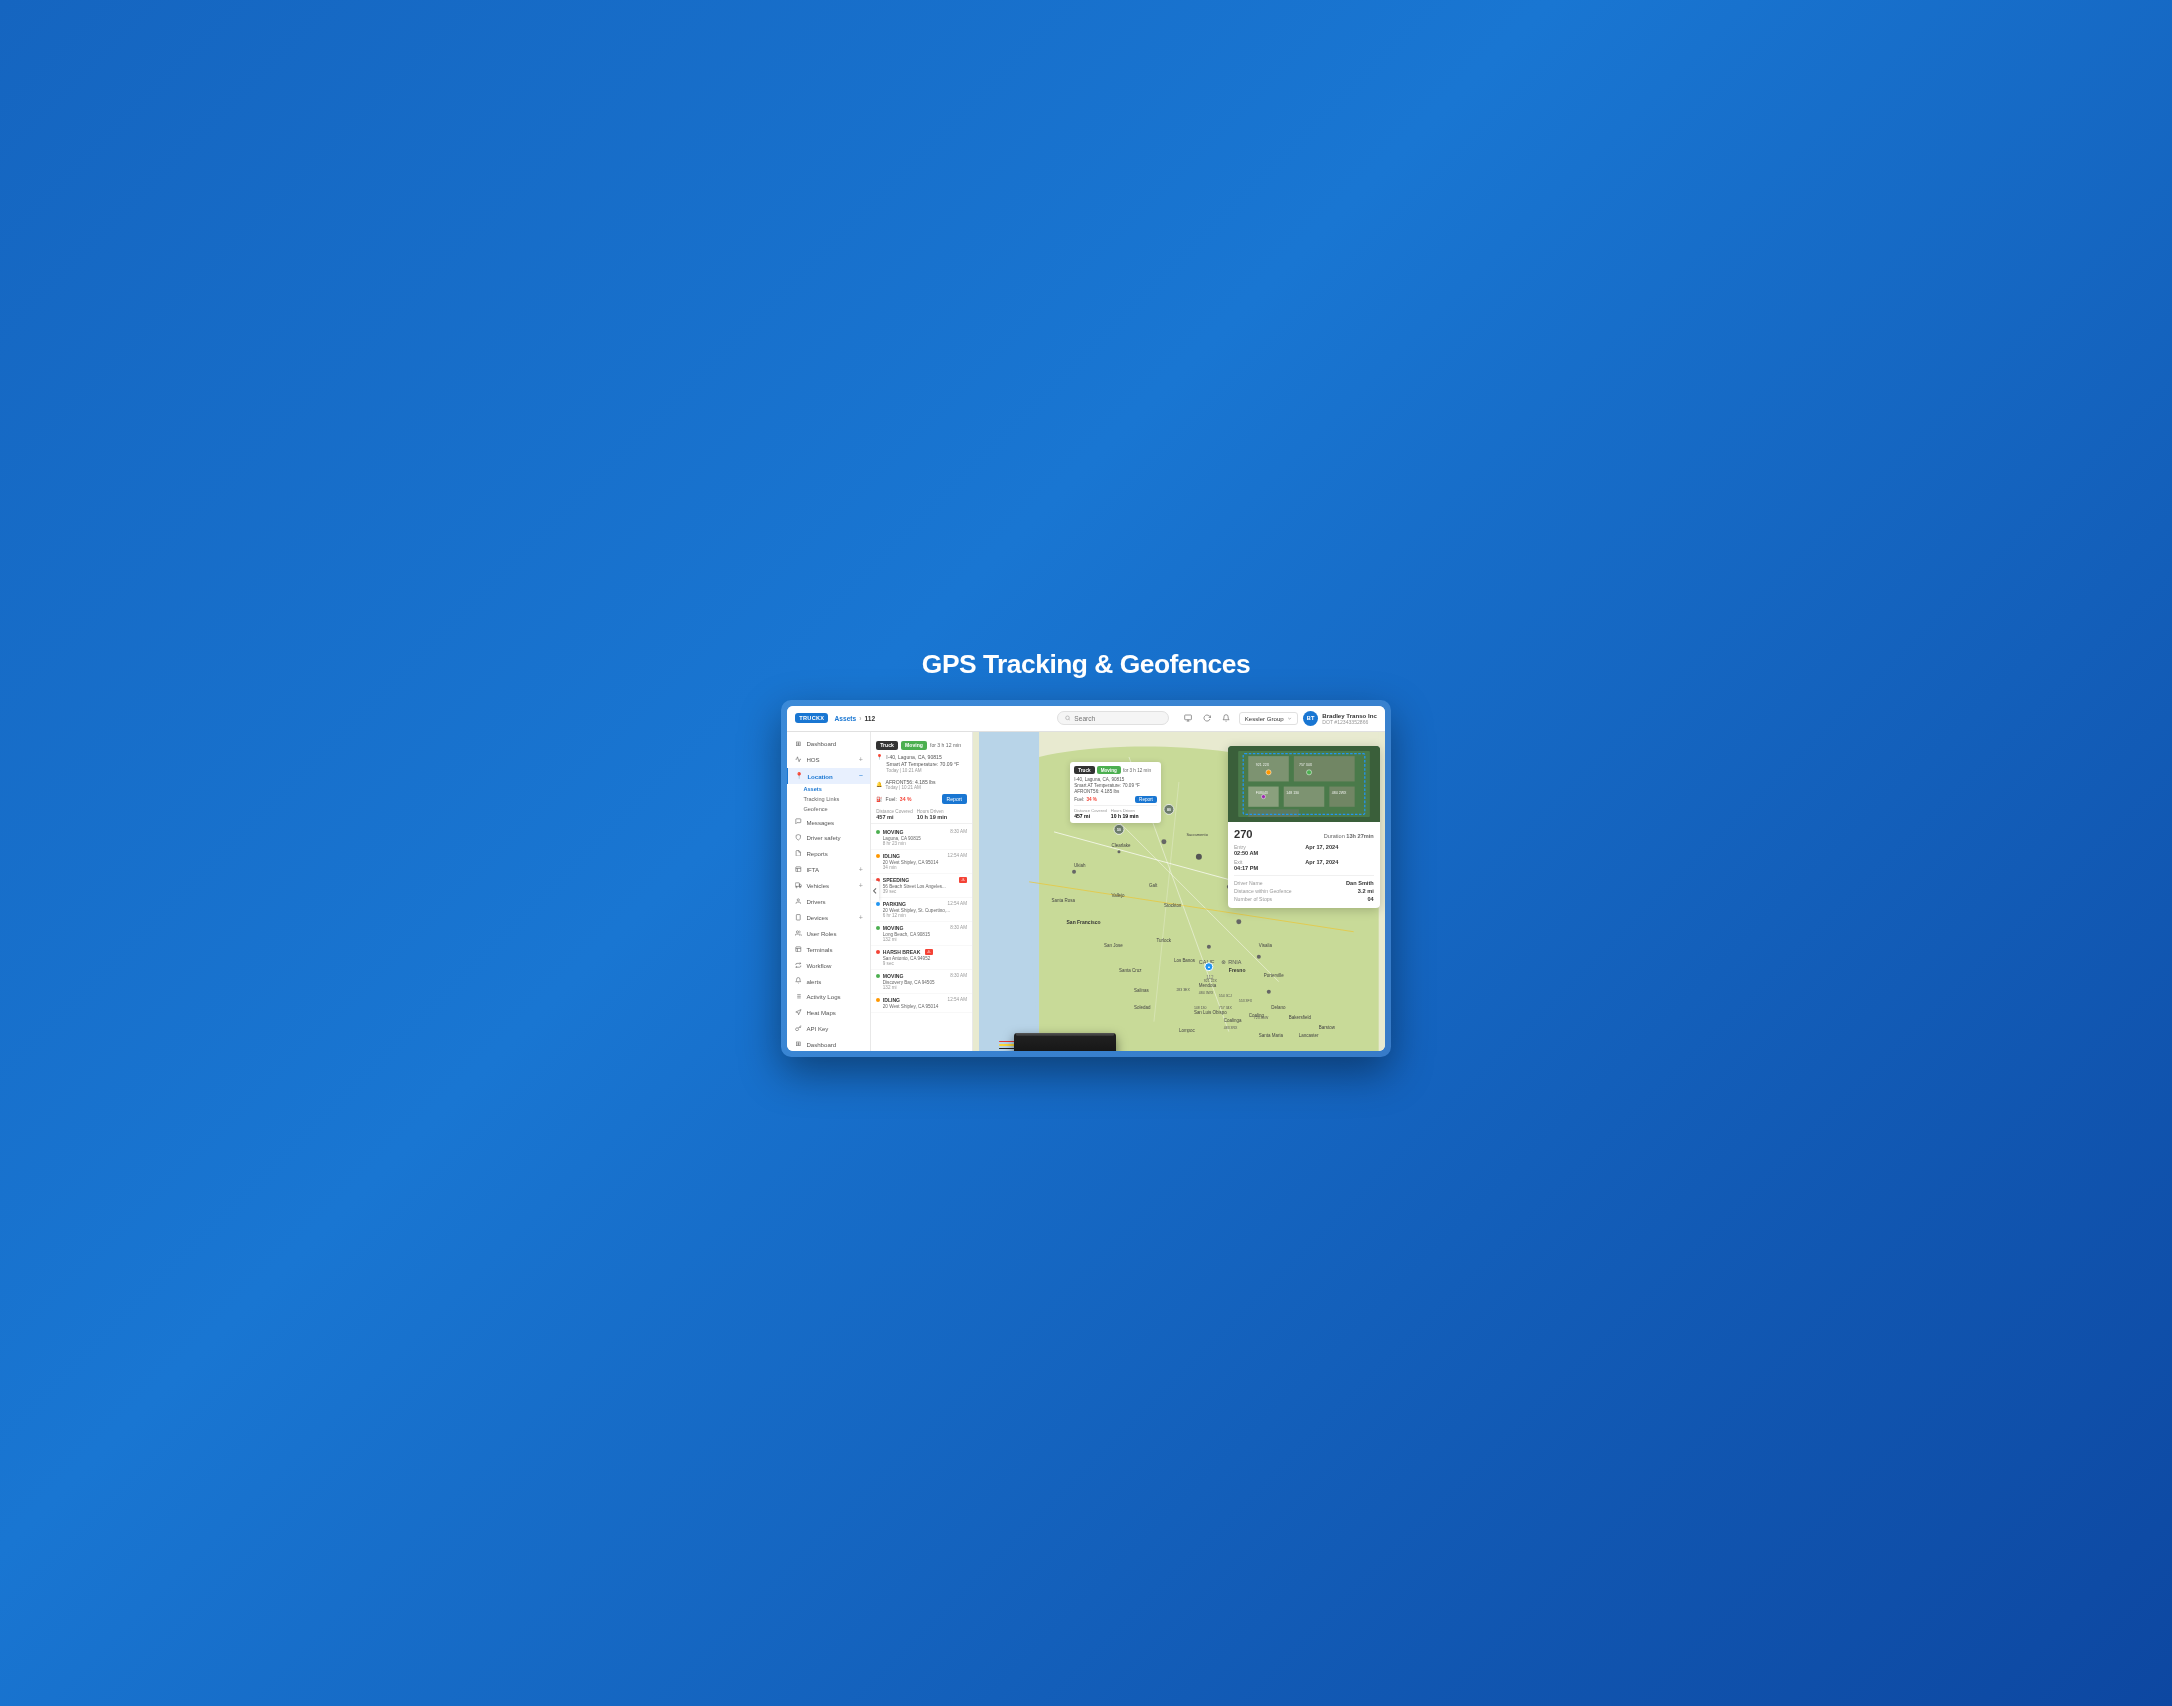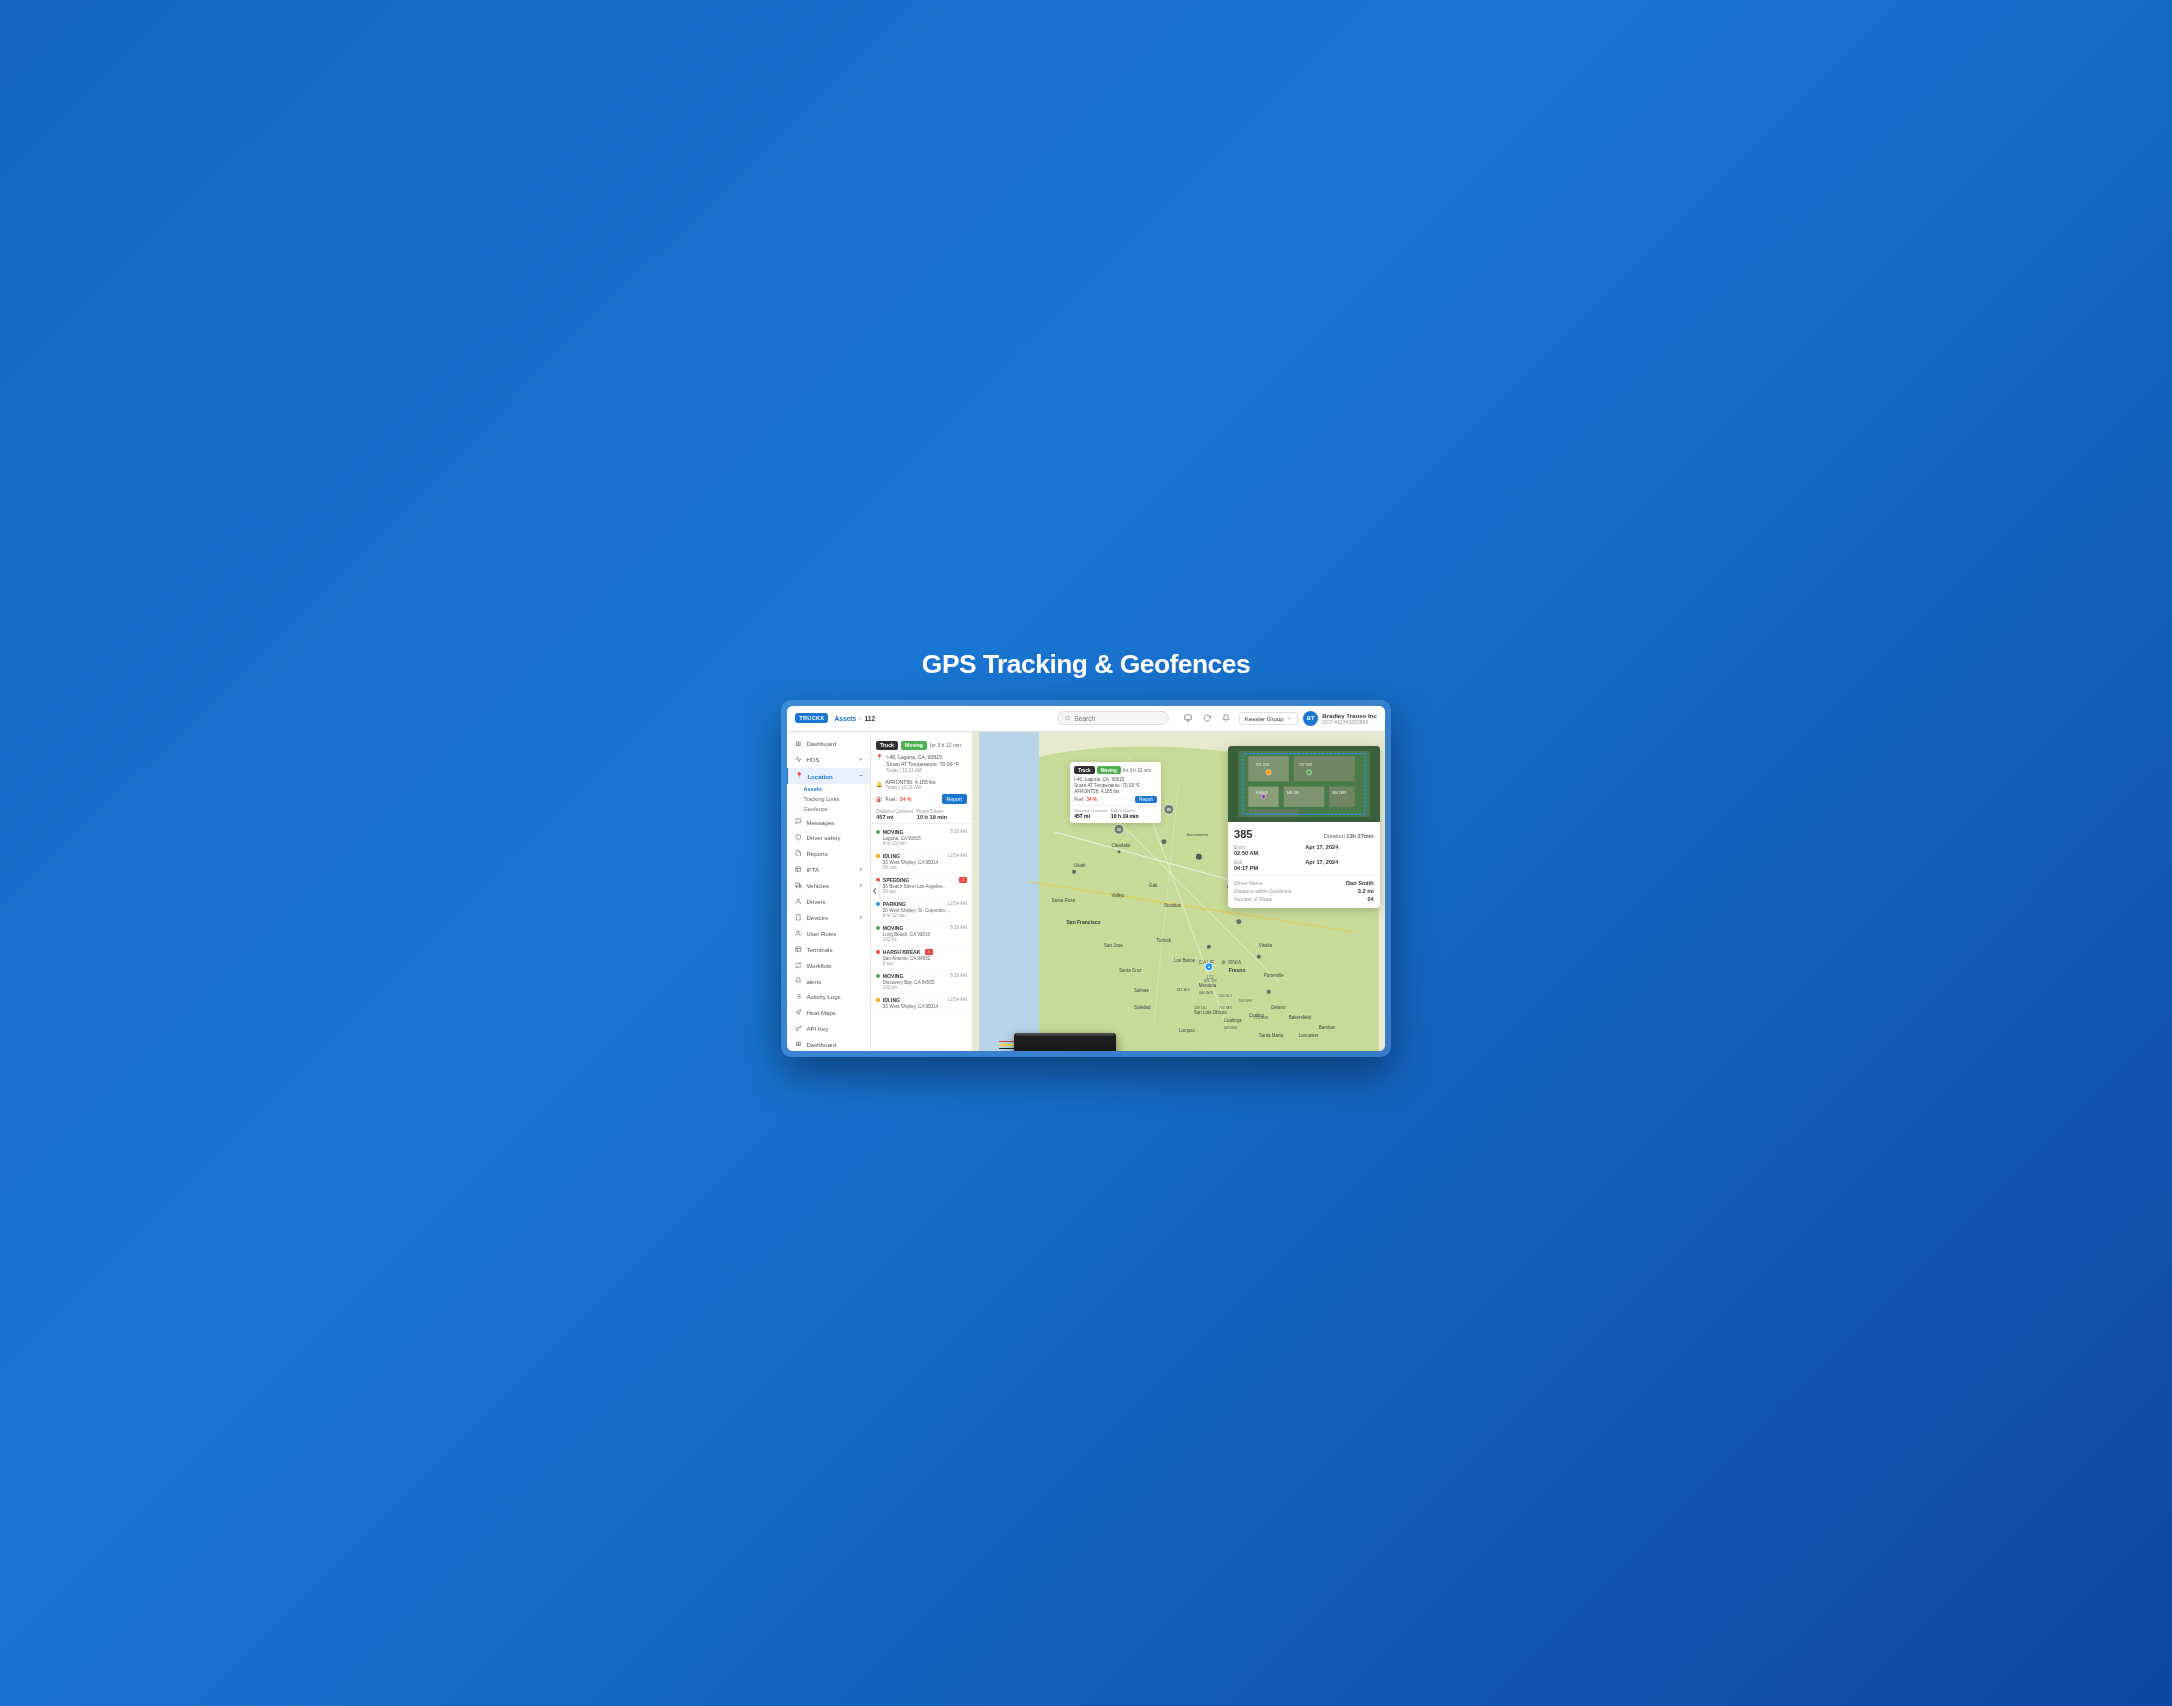--- a/index.html
+++ b/index.html
@@ -870,21 +870,21 @@
                 <text x="115" y="95" font-size="7" fill="white" opacity="0.9">148 130</text>
                 <text x="205" y="95" font-size="7" fill="white" opacity="0.9">484 2WX</text>
 
                 <circle cx="80" cy="52" r="5" fill="#ff9800" stroke="white" stroke-width="1"></circle>
                 <circle cx="160" cy="52" r="5" fill="#4caf50" stroke="white" stroke-width="1"></circle>
                 <circle cx="70" cy="100" r="4" fill="#9c27b0" stroke="white" stroke-width="1"></circle>
               </svg>
             </div>
             <div class="geofence-info">
               <div style="display:flex;align-items:baseline;justify-content:space-between;margin-bottom:4.1px;">
-                <span class="geo-id">385</span>
+                <span class="geo-id">270</span>
                 <span style="font-size:5.6px;color:#666;">Duration
                   <strong>13h 27min</strong>
                 </span>
               </div>
               <div class="geo-grid">
                 <div class="geo-row">
                   <span class="geo-key">Entry</span>
                   <span class="geo-val">02:50 AM</span>
                 </div>
                 <div class="geo-row">

